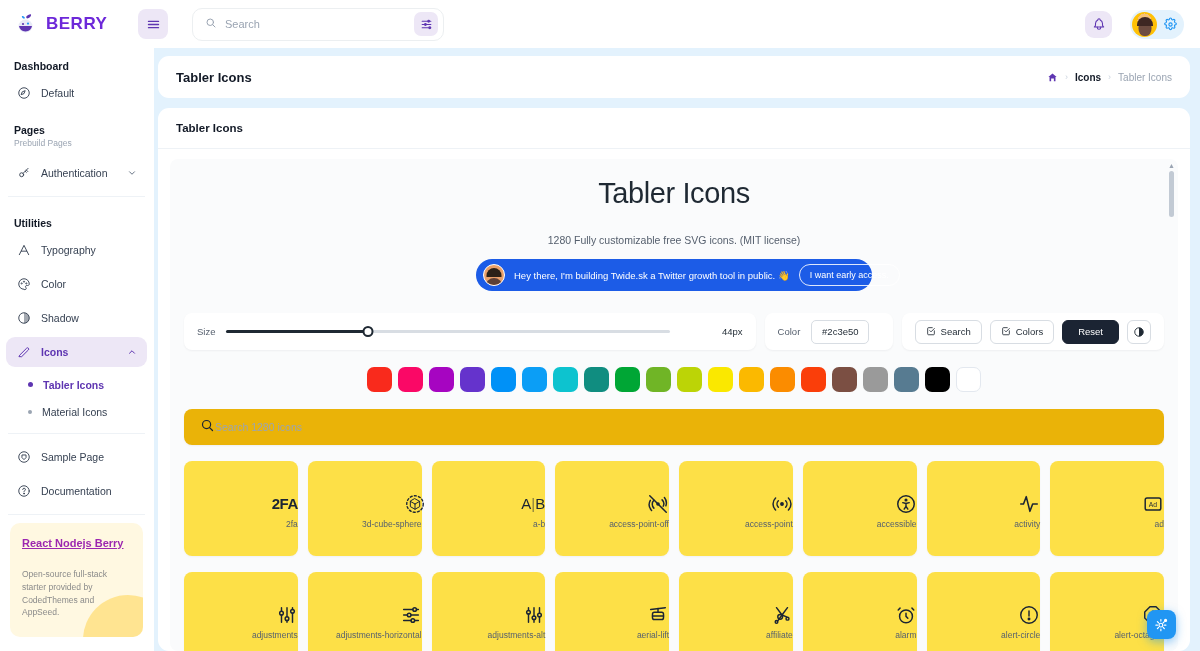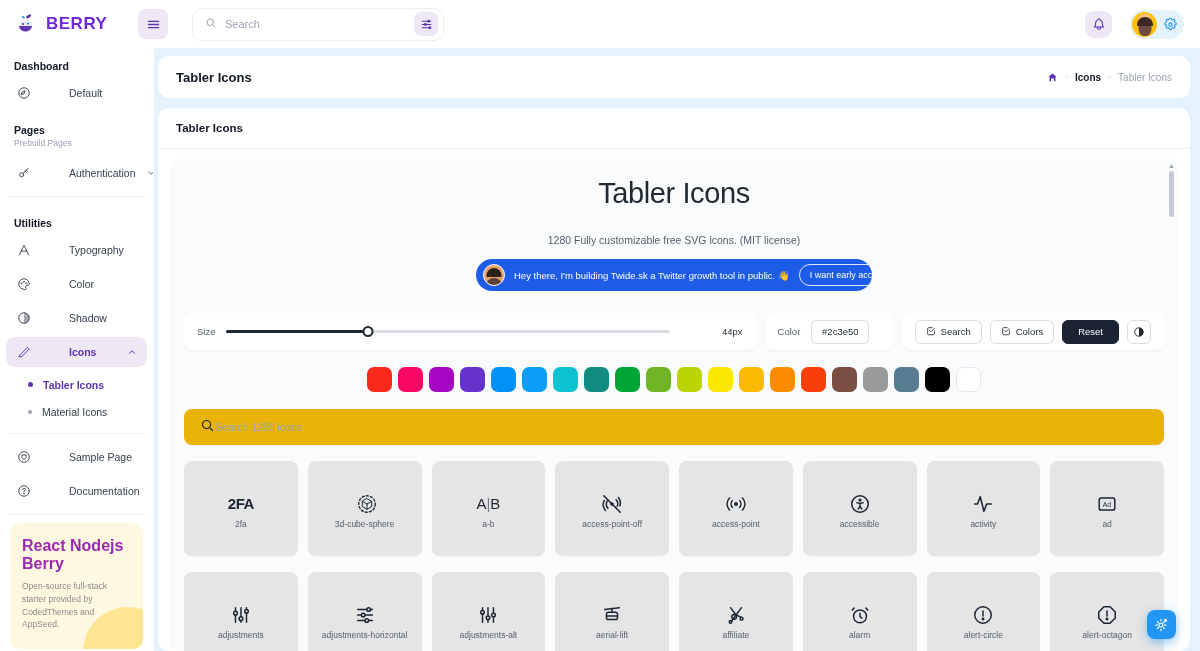--- a/index.html
+++ b/index.html
@@ -71,43 +71,43 @@
     overflow: hidden; border-right: 1px solid #fff;
   }
   .sb-group { font-size: 10.5px; font-weight: 700; color: #121926; padding: 12px 8px 2px; }
   .sb-sub { font-size: 8.5px; color: #9aa4b2; padding: 0 8px 6px; }
   .sb-item {
     display: flex; align-items: center; gap: 10px; height: 30px;
     border-radius: 9px; padding: 0 10px; margin: 4px 0; cursor: pointer;
     font-size: 10.5px; color: #364152;
   }
   .sb-item .ic { width: 15px; height: 15px; display: flex; align-items: center; justify-content: center; color: #364152; flex: 0 0 15px; }
-  .sb-item .lbl { flex: 1; margin-left: 28px; }
+  .sb-item .lbl { flex: 1; }
   .sb-item .chev { color: #697586; display: flex; }
   .sb-item.active { background: #ede7f6; color: #5e35b1; font-weight: 600; }
   .sb-item.active .ic, .sb-item.active .chev { color: #5e35b1; }
   .sb-child {
     display: flex; align-items: center; gap: 10px; height: 27px;
     padding: 0 10px 0 22px; font-size: 10.5px; color: #364152; cursor: pointer;
   }
   .sb-child .dot { width: 4px; height: 4px; border-radius: 50%; background: #9aa4b2; flex: 0 0 4px; }
   .sb-child.sel { color: #5e35b1; font-weight: 600; }
   .sb-child.sel .dot { background: #5e35b1; width: 5px; height: 5px; flex: 0 0 5px; }
   .sb-divider { height: 1px; background: #eef2f6; margin: 8px 2px; }
   .promo {
     margin: 6px 4px; background: #fff8e1; border-radius: 10px; padding: 14px 12px 18px;
     position: relative; overflow: hidden;
   }
   .promo::after {
     content: ""; position: absolute; right: -30px; bottom: -48px;
     width: 90px; height: 90px; border-radius: 50%; background: #ffe082; opacity: .85;
   }
   .promo-title {
-    font-size: 16px; font-weight: 700; color: #9c27b0;
-    position: relative; z-index: 1; margin-bottom: 7px;
+    font-size: 11px; font-weight: 700; color: #9c27b0;
+    text-decoration: underline; position: relative; z-index: 1; margin-bottom: 19px;
   }
   .promo-body { font-size: 8.5px; line-height: 1.5; color: #8a8a8a; position: relative; z-index: 1; }
 
   
   .main { flex: 1; background: #e3f2fd; padding: 8px 10px 0 4px; min-width: 0; display: flex; flex-direction: column; gap: 10px; }
   .card { background: #fff; border-radius: 11px; }
   .page-head { height: 42px; display: flex; align-items: center; justify-content: space-between; padding: 0 18px; }
   .page-title { font-size: 13px; font-weight: 700; color: #121926; }
   .crumbs { display: flex; align-items: center; gap: 7px; font-size: 10px; }
   .crumbs .home { color: #5e35b1; display: flex; }
@@ -186,22 +186,22 @@
     box-shadow: 0 1px 2px rgba(16,24,40,.05);
   }
   .icon-search input {
     flex: 1; border: 0; outline: 0; font-size: 10.5px; color: #1f2933;
     font-family: "Liberation Sans", sans-serif; background: transparent;
   }
   .icon-search input::placeholder { color: #9aa4b2; }
 
   .grid { display: grid; grid-template-columns: repeat(8, 1fr); gap: 10px; margin-top: 16px; }
   .tile {
-    background: #e5e5e5; border-radius: 8px; height: 95px; display: flex;
-    flex-direction: column; align-items: center; justify-content: center; 
+    background: #fde047; border-radius: 8px; height: 95px; display: flex;
+    flex-direction: column; align-items: flex-end; justify-content: center; 
     cursor: pointer; box-shadow: 0 1px 2px rgba(16,24,40,.04);
   }
   .tile .gl { height: 30px; display: flex; align-items: center; justify-content: center; color: #1b2433; }
   .tile .nm { font-size: 8.5px; color: #56606e; }
 
   .vscroll {
     position: absolute; right: 4px; top: 12px; width: 5px; bottom: 2px;
     border-radius: 3px; background: transparent;
   }
   .vscroll .thumb {

